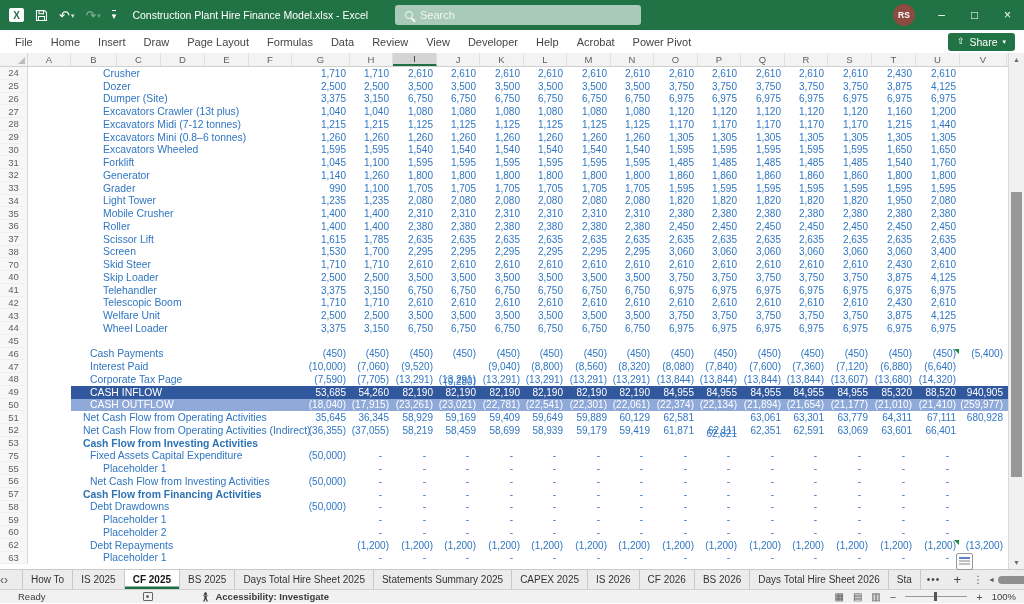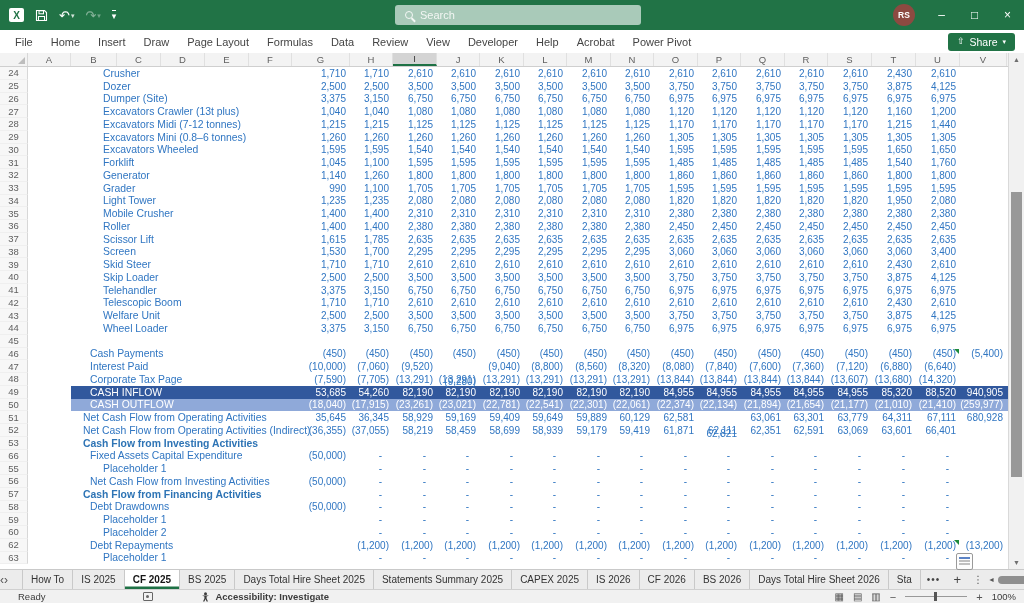--- a/index.html
+++ b/index.html
@@ -109,20 +109,21 @@
     <div class="qbtn">
         <span>↶</span>
         <span class="dd">▾</span>
       </div>
     <div class="qbtn dim">
         <span>↷</span>
         <span class="dd">▾</span>
       </div>
     <div class="qat-caret">▾</div>
   </div>
+  <div class="wtitle">Construction Plant Hire Finance Model.xlsx  -  Excel</div>
   <div class="searchbox">
     <span class="mag"></span>
     <span class="search-text">Search</span>
   </div>
   <div class="winctl">
     <div class="avatar">RS</div>
     <div class="wbtn">–</div>
     <div class="wbtn">□</div>
     <div class="wbtn">×</div>
   </div>
@@ -517,21 +518,21 @@
           <div class="cell" style="width: 43px;">3,060</div>
           <div class="cell" style="width: 44px;">3,060</div>
           <div class="cell" style="width: 43px;">3,060</div>
           <div class="cell" style="width: 44px;">3,060</div>
           <div class="cell" style="width: 44px;">3,060</div>
           <div class="cell" style="width: 44px;">3,400</div>
           <div class="cell" style="width: 47px;"></div>
         </div>
       </div>
       <div class="grow">
-        <div class="rnum">39</div>
+        <div class="rnum">70</div>
         <div class="acell"></div>
         <div class="rowbody">
           <div class="labelcell" style="padding-left: 32px;">Skid Steer</div>
           <div class="cell" style="width: 58px;">1,710</div>
           <div class="cell" style="width: 43px;">1,710</div>
           <div class="cell" style="width: 44px;">2,610</div>
           <div class="cell" style="width: 43px;">2,610</div>
           <div class="cell" style="width: 44px;">2,610</div>
           <div class="cell" style="width: 43px;">2,610</div>
           <div class="cell" style="width: 44px;">2,610</div>
@@ -830,21 +831,21 @@
         </div>
       </div>
       <div class="grow bold">
         <div class="rnum">53</div>
         <div class="acell"></div>
         <div class="rowbody">
           <div class="labelcell" style="padding-left: 12px;">Cash Flow from Investing Activities</div>
         </div>
       </div>
       <div class="grow">
-        <div class="rnum">66</div>
+        <div class="rnum">75</div>
         <div class="acell"></div>
         <div class="rowbody">
           <div class="labelcell" style="padding-left: 19px;">Fixed Assets Capital Expenditure</div>
           <div class="cell" style="width: 58px;">(50,000)</div>
           <div class="cell dash" style="width: 43px;">-</div>
           <div class="cell dash" style="width: 44px;">-</div>
           <div class="cell dash" style="width: 43px;">-</div>
           <div class="cell dash" style="width: 44px;">-</div>
           <div class="cell dash" style="width: 43px;">-</div>
           <div class="cell dash" style="width: 44px;">-</div>

